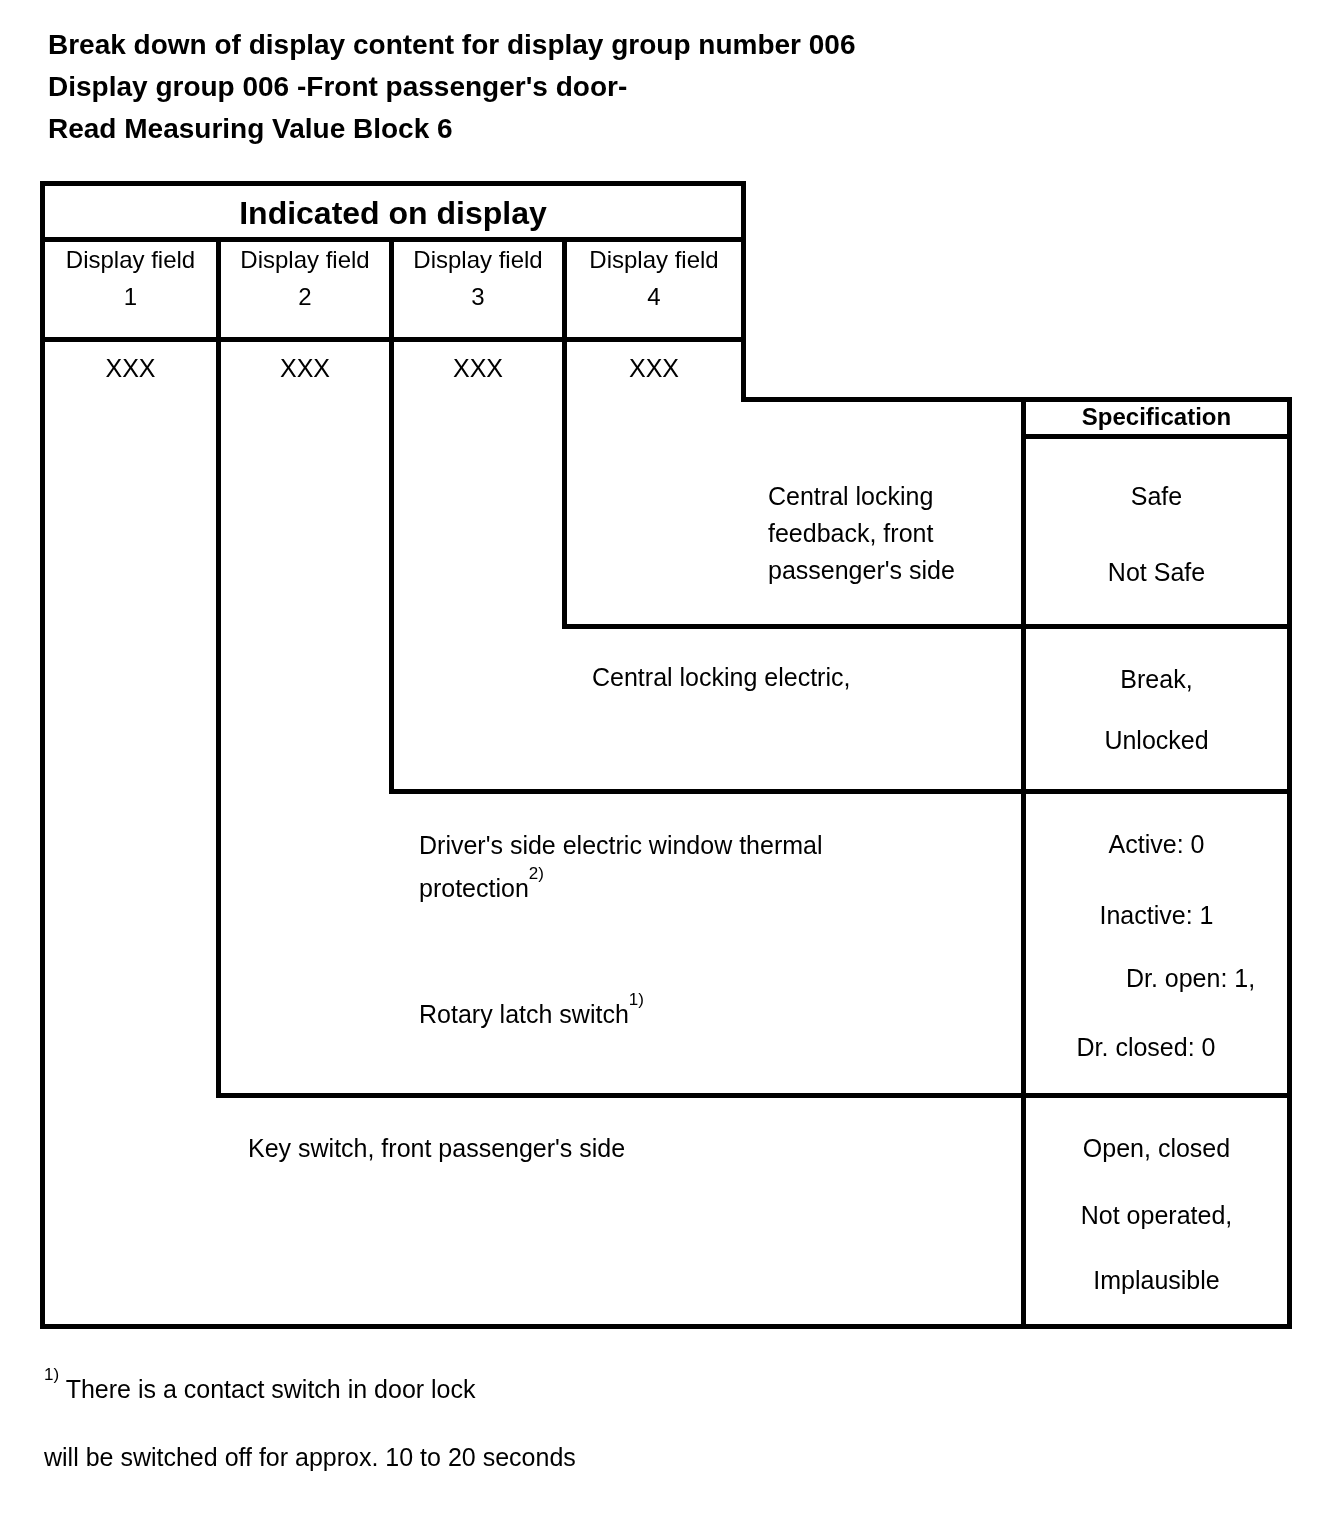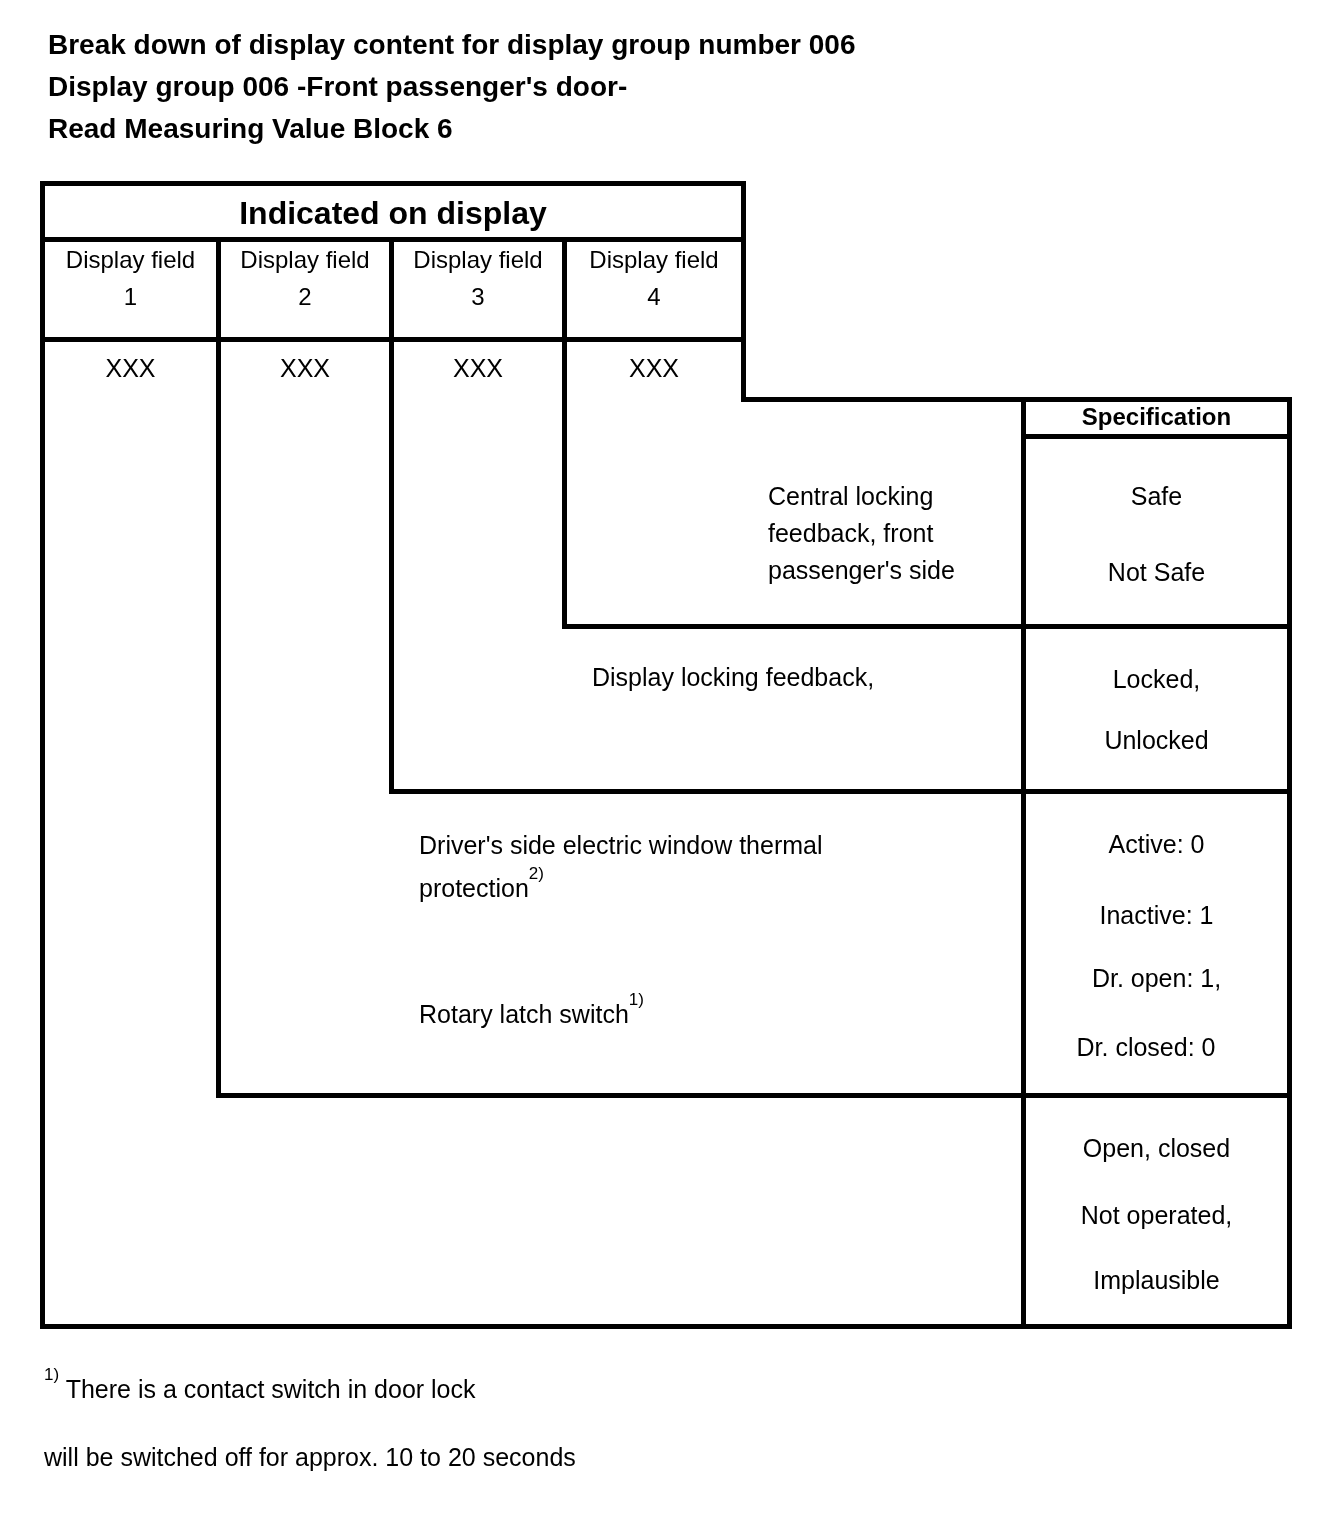--- a/index.html
+++ b/index.html
@@ -85,35 +85,36 @@
 
   <div class="txt lbl3" style="left:768px; top:478px;">
     <div>Central locking</div>
     <div>feedback, front</div>
     <div>passenger's side</div>
   </div>
   <div class="txt ctr" style="left:1026px; top:483px; width:261px;">Safe</div>
   <div class="txt ctr" style="left:1026px; top:559px; width:261px;">Not Safe</div>
 
   <div class="txt lbl2" style="left:592px; top:660px;">
-    <div class="pre">Display locking feedback,</div>
+    <div class="pre">Central locking electric,</div>
   </div>
-  <div class="txt ctr" style="left:1026px; top:666px; width:261px;">Locked,</div>
+  <div class="txt ctr" style="left:1026px; top:666px; width:261px;">Break,</div>
   <div class="txt ctr" style="left:1026px; top:727px; width:261px;">Unlocked</div>
 
   <div class="txt lblw" style="left:419px; top:826px;">
     <div>Driver's side electric window thermal</div>
     <div><span>protection</span><sup class="mark">2)</sup></div>
   </div>
   <div class="txt" style="left:419px; top:1000px;"><span>Rotary latch switch</span><sup class="mark">1)</sup></div>
   <div class="txt ctr" style="left:1026px; top:831px; width:261px;">Active: 0</div>
   <div class="txt ctr" style="left:1026px; top:902px; width:261px;">Inactive: 1</div>
-  <div class="txt ctr" style="left:1026px; top:965px; width:261px;">Dr. open: 1,</div>
+  <div class="txt ctr" style="left:1060px; top:965px; width:261px;">Dr. open: 1,</div>
   <div class="txt ctr" style="left:1026px; top:1034px; width:240px;">Dr. closed: 0</div>
 
+  <div class="txt" style="left:248px; top:1135px;">Key switch, front passenger's side</div>
   <div class="txt ctr" style="left:1026px; top:1135px; width:261px;">Open, closed</div>
   <div class="txt ctr" style="left:1026px; top:1202px; width:261px;">Not operated,</div>
   <div class="txt ctr" style="left:1026px; top:1267px; width:261px;">Implausible</div>
 
   <div class="txt fn" style="left:44px; top:1366px;"><sup class="mark">1)</sup> <span>There is a contact switch in door lock</span></div>
 
   <div class="txt fn" style="left:44px; top:1440px; width:1220px;">
     <div>will be switched off for approx. 10 to 20 seconds</div>
   </div>
 

